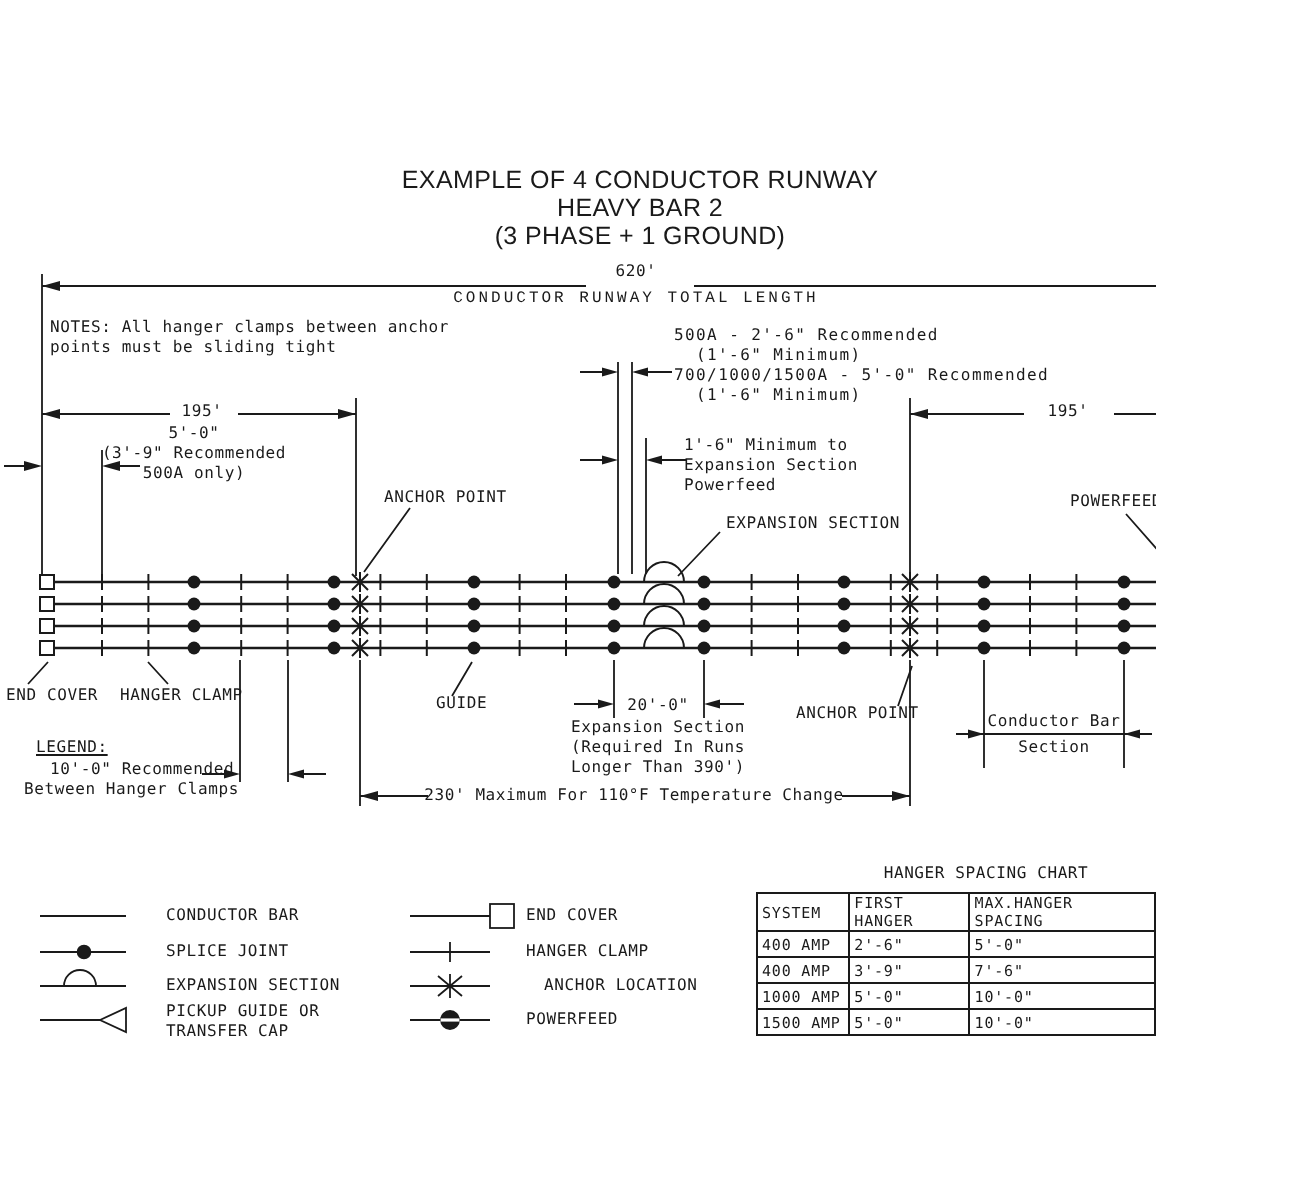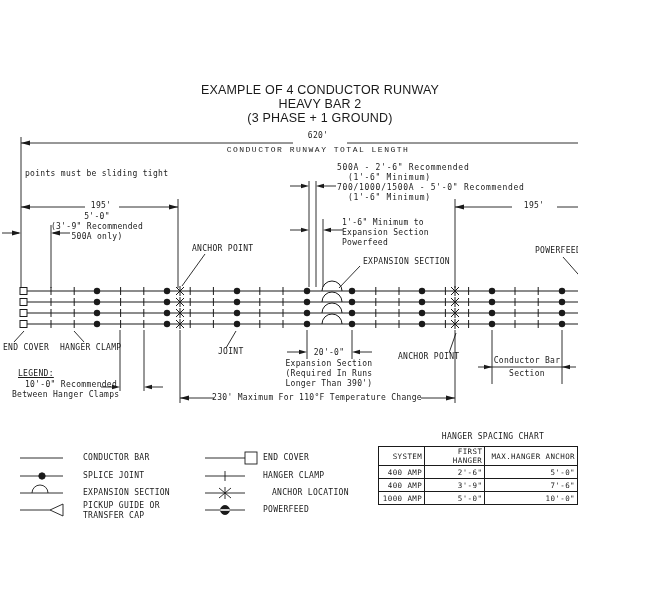--- a/index.html
+++ b/index.html
@@ -9,21 +9,21 @@
        color:#1a1a1a;white-space:nowrap;line-height:1;}
   .ctr{transform:translateX(-50%);text-align:center;}
   .wide{letter-spacing:1.5px;font-family:Liberation Mono, monospace;}
   .ls8{letter-spacing:.7px;}
   .u{text-decoration:underline;}
   .ttl{position:absolute;font:12.5px "Liberation Sans",sans-serif;letter-spacing:.2px;
        color:#1a1a1a;white-space:nowrap;transform:translateX(-50%);}
   #linework{position:absolute;left:0;top:0;}
   table.hc{position:absolute;left:378px;top:446px;border-collapse:collapse;}
   table.hc td{border:1px solid #1a1a1a;font:7.5px "DejaVu Sans Mono",monospace;
-      letter-spacing:.4px;text-align:right;vertical-align:middle;height:12px;padding:0 2px;
+      letter-spacing:.4px;text-align:left;vertical-align:middle;height:12px;padding:0 2px;
       color:#1a1a1a;background:#fff;}
   .c0{width:47px;} .c1{width:68px;} .c2{width:107px;}
 </style>
 </head>
 <body>
 
 <div id="stage">
 
   <svg id="linework" width="650" height="592" viewBox="0 0 650 592">
     <g stroke="#1a1a1a" fill="none" stroke-width="0.9">
@@ -204,20 +204,21 @@
       </g>
   </svg>
 
   <div class="ttl" style="left:320px;top:83px">EXAMPLE OF 4 CONDUCTOR RUNWAY</div>
   <div class="ttl" style="left:320px;top:97px">HEAVY BAR 2</div>
   <div class="ttl" style="left:320px;top:111px">(3 PHASE + 1 GROUND)</div>
 
   <div class="cad ctr" style="left:318px;top:132px">620'</div>
   <div class="cad ctr wide" style="left:318px;top:146px">CONDUCTOR RUNWAY TOTAL LENGTH</div>
 
+  <div class="cad" style="left:25px;top:160px">NOTES: All hanger clamps between anchor</div>
   <div class="cad" style="left:25px;top:170px">points must be sliding tight</div>
 
   <div class="cad ctr" style="left:101px;top:202px">195'</div>
   <div class="cad ctr" style="left:534px;top:202px">195'</div>
 
   <div class="cad ctr" style="left:97px;top:213px">5'-0"</div>
   <div class="cad ctr" style="left:97px;top:223px">(3'-9" Recommended</div>
   <div class="cad ctr" style="left:97px;top:233px">500A only)</div>
 
   <div class="cad ls8" style="left:337px;top:164px">500A - 2'-6" Recommended</div>
@@ -228,21 +229,21 @@
   <div class="cad" style="left:342px;top:219px">1'-6" Minimum to</div>
   <div class="cad" style="left:342px;top:229px">Expansion Section</div>
   <div class="cad" style="left:342px;top:239px">Powerfeed</div>
 
   <div class="cad" style="left:192px;top:245px">ANCHOR POINT</div>
   <div class="cad" style="left:363px;top:258px">EXPANSION SECTION</div>
   <div class="cad" style="left:535px;top:247px">POWERFEED</div>
 
   <div class="cad" style="left:3px;top:344px">END COVER</div>
   <div class="cad" style="left:60px;top:344px">HANGER CLAMP</div>
-  <div class="cad" style="left:218px;top:348px">JOINT</div>
+  <div class="cad" style="left:218px;top:348px">GUIDE</div>
   <div class="cad ctr" style="left:329px;top:349px">20'-0"</div>
   <div class="cad ctr" style="left:329px;top:360px">Expansion Section</div>
   <div class="cad ctr" style="left:329px;top:370px">(Required In Runs</div>
   <div class="cad ctr" style="left:329px;top:380px">Longer Than 390')</div>
   <div class="cad" style="left:398px;top:353px">ANCHOR POINT</div>
   <div class="cad ctr" style="left:527px;top:357px">Conductor Bar</div>
   <div class="cad ctr" style="left:527px;top:370px">Section</div>
   <div class="cad" style="left:598px;top:344px">END COVER</div>
 
   <div class="cad u" style="left:18px;top:370px">LEGEND:</div>
@@ -260,32 +261,37 @@
   <div class="cad" style="left:263px;top:472px">HANGER CLAMP</div>
   <div class="cad" style="left:272px;top:489px">ANCHOR LOCATION</div>
   <div class="cad" style="left:263px;top:506px">POWERFEED</div>
 
   <div class="cad ctr" style="left:493px;top:433px">HANGER SPACING CHART</div>
   <table class="hc">
     <tbody>
       <tr>
         <td class="c0">SYSTEM</td>
         <td class="c1">FIRST HANGER</td>
-        <td class="c2">MAX.HANGER ANCHOR</td>
+        <td class="c2">MAX.HANGER SPACING</td>
       </tr>
       <tr>
         <td>400 AMP</td>
         <td>2'-6"</td>
         <td>5'-0"</td>
       </tr>
       <tr>
         <td>400 AMP</td>
         <td>3'-9"</td>
         <td>7'-6"</td>
       </tr>
       <tr>
         <td>1000 AMP</td>
         <td>5'-0"</td>
         <td>10'-0"</td>
       </tr>
+      <tr>
+        <td>1500 AMP</td>
+        <td>5'-0"</td>
+        <td>10'-0"</td>
+      </tr>
     </tbody>
   </table>
 </div>
 
 </body></html>

